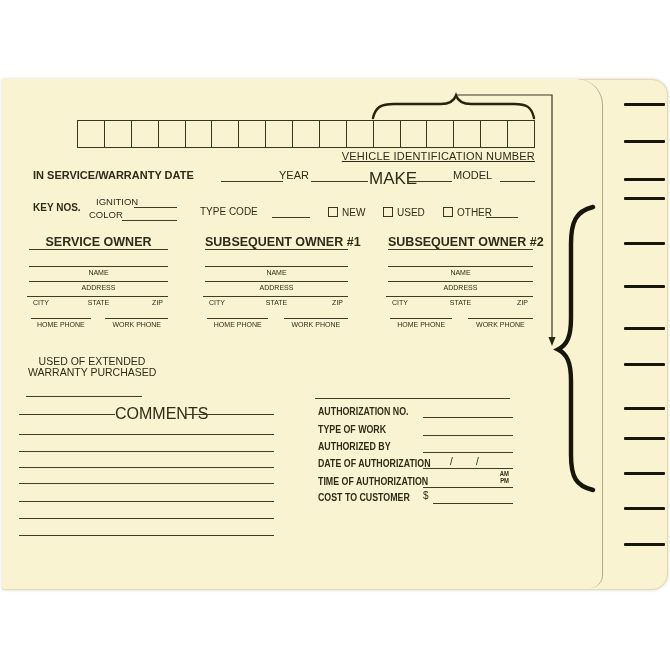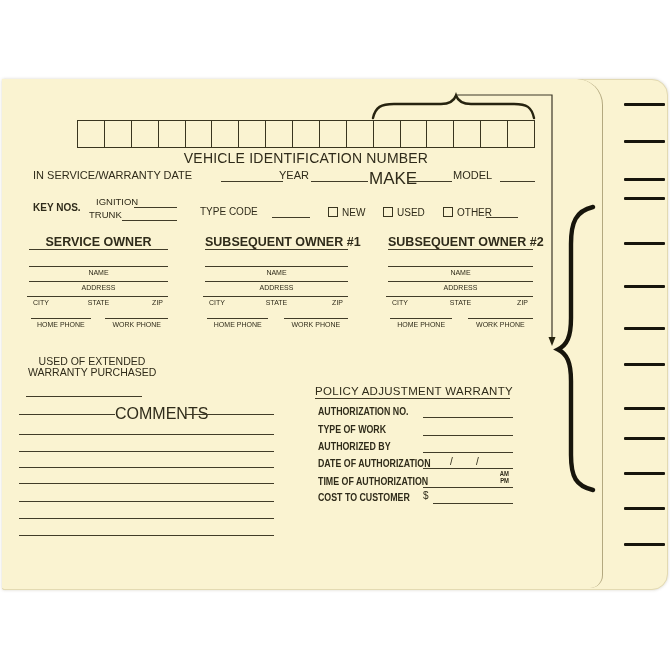--- a/index.html
+++ b/index.html
@@ -61,35 +61,35 @@
       <div class="vin-cell"></div>
       <div class="vin-cell"></div>
       <div class="vin-cell"></div>
       <div class="vin-cell"></div>
       <div class="vin-cell"></div>
       <div class="vin-cell"></div>
       <div class="vin-cell"></div>
       <div class="vin-cell"></div>
       <div class="vin-cell"></div>
     </div>
-  <div class="t" style="left:77px;top:151px;width:458px;text-align:center;font-size:14px;letter-spacing:.2px;">VEHICLE IDENTIFICATION NUMBER</div>
-
-  <div class="t" style="left:33px;top:170px;font-size:11px;">IN SERVICE/WARRANTY DATE</div>
+  <div class="t" style="left:77px;top:151px;width:458px;text-align:right;font-size:11px;letter-spacing:.2px;text-decoration:underline;">VEHICLE IDENTIFICATION NUMBER</div>
+
+  <div class="t" style="left:33px;top:170px;font-size:11px;font-weight:bold;">IN SERVICE/WARRANTY DATE</div>
   <div class="rule" style="left:221px;top:181px;width:62px;"></div>
   <div class="t" style="left:279px;top:170px;font-size:11px;">YEAR</div>
   <div class="rule" style="left:311px;top:181px;width:57px;"></div>
   <div class="t" style="left:369px;top:170px;font-size:17px;">MAKE</div>
   <div class="rule" style="left:408px;top:181px;width:44px;"></div>
   <div class="t" style="left:453px;top:170px;font-size:11px;">MODEL</div>
   <div class="rule" style="left:500px;top:181px;width:35px;"></div>
 
   <div class="t b" style="left:33px;top:203px;font-size:10px;text-align:right;">KEY NOS.</div>
   <div class="t" style="left:89px;top:197px;font-size:9.5px;padding-left:7px;">IGNITION</div>
   <div class="rule" style="left:134px;top:207px;width:43px;"></div>
-  <div class="t" style="left:89px;top:210px;font-size:9.5px;">TRUNK</div>
+  <div class="t" style="left:89px;top:210px;font-size:9.5px;">COLOR</div>
   <div class="rule" style="left:122px;top:220px;width:55px;"></div>
   <div class="t" style="left:200px;top:207px;font-size:10px;">TYPE CODE</div>
   <div class="rule" style="left:272px;top:217px;width:38px;"></div>
 
   <div class="cb" style="left:328px;top:207px;"></div>
   <div class="t" style="left:342px;top:208px;font-size:10px;">NEW</div>
   <div class="cb" style="left:383px;top:207px;"></div>
   <div class="t" style="left:397px;top:208px;font-size:10px;">USED</div>
   <div class="cb" style="left:443px;top:207px;"></div>
   <div class="t" style="left:457px;top:208px;font-size:10px;">OTHER</div>
@@ -156,21 +156,20 @@
   <div id="comment-lines">
       <div class="rule" style="left: 19px; top: 434px; width: 255px;"></div>
       <div class="rule" style="left: 19px; top: 451px; width: 255px;"></div>
       <div class="rule" style="left: 19px; top: 467px; width: 255px;"></div>
       <div class="rule" style="left: 19px; top: 483px; width: 255px;"></div>
       <div class="rule" style="left: 19px; top: 501px; width: 255px;"></div>
       <div class="rule" style="left: 19px; top: 518px; width: 255px;"></div>
       <div class="rule" style="left: 19px; top: 535px; width: 255px;"></div>
     </div>
 
-  <div class="t" style="left:315px;top:386px;width:195px;text-align:center;font-size:11.5px;letter-spacing:.3px;">POLICY ADJUSTMENT WARRANTY</div>
   <div class="rule thick" style="left:315px;top:398px;width:195px;"></div>
 
   <div class="t cond" style="left:318px;top:406px;font-size:10.5px;">AUTHORIZATION NO.</div>
   <div class="rule" style="left:423px;top:417px;width:90px;"></div>
 
   <div class="t cond" style="left:318px;top:424px;font-size:10.5px;">TYPE OF WORK</div>
   <div class="rule" style="left:423px;top:435px;width:90px;"></div>
 
   <div class="t cond" style="left:318px;top:441px;font-size:10.5px;">AUTHORIZED BY</div>
   <div class="rule" style="left:423px;top:452px;width:90px;"></div>

